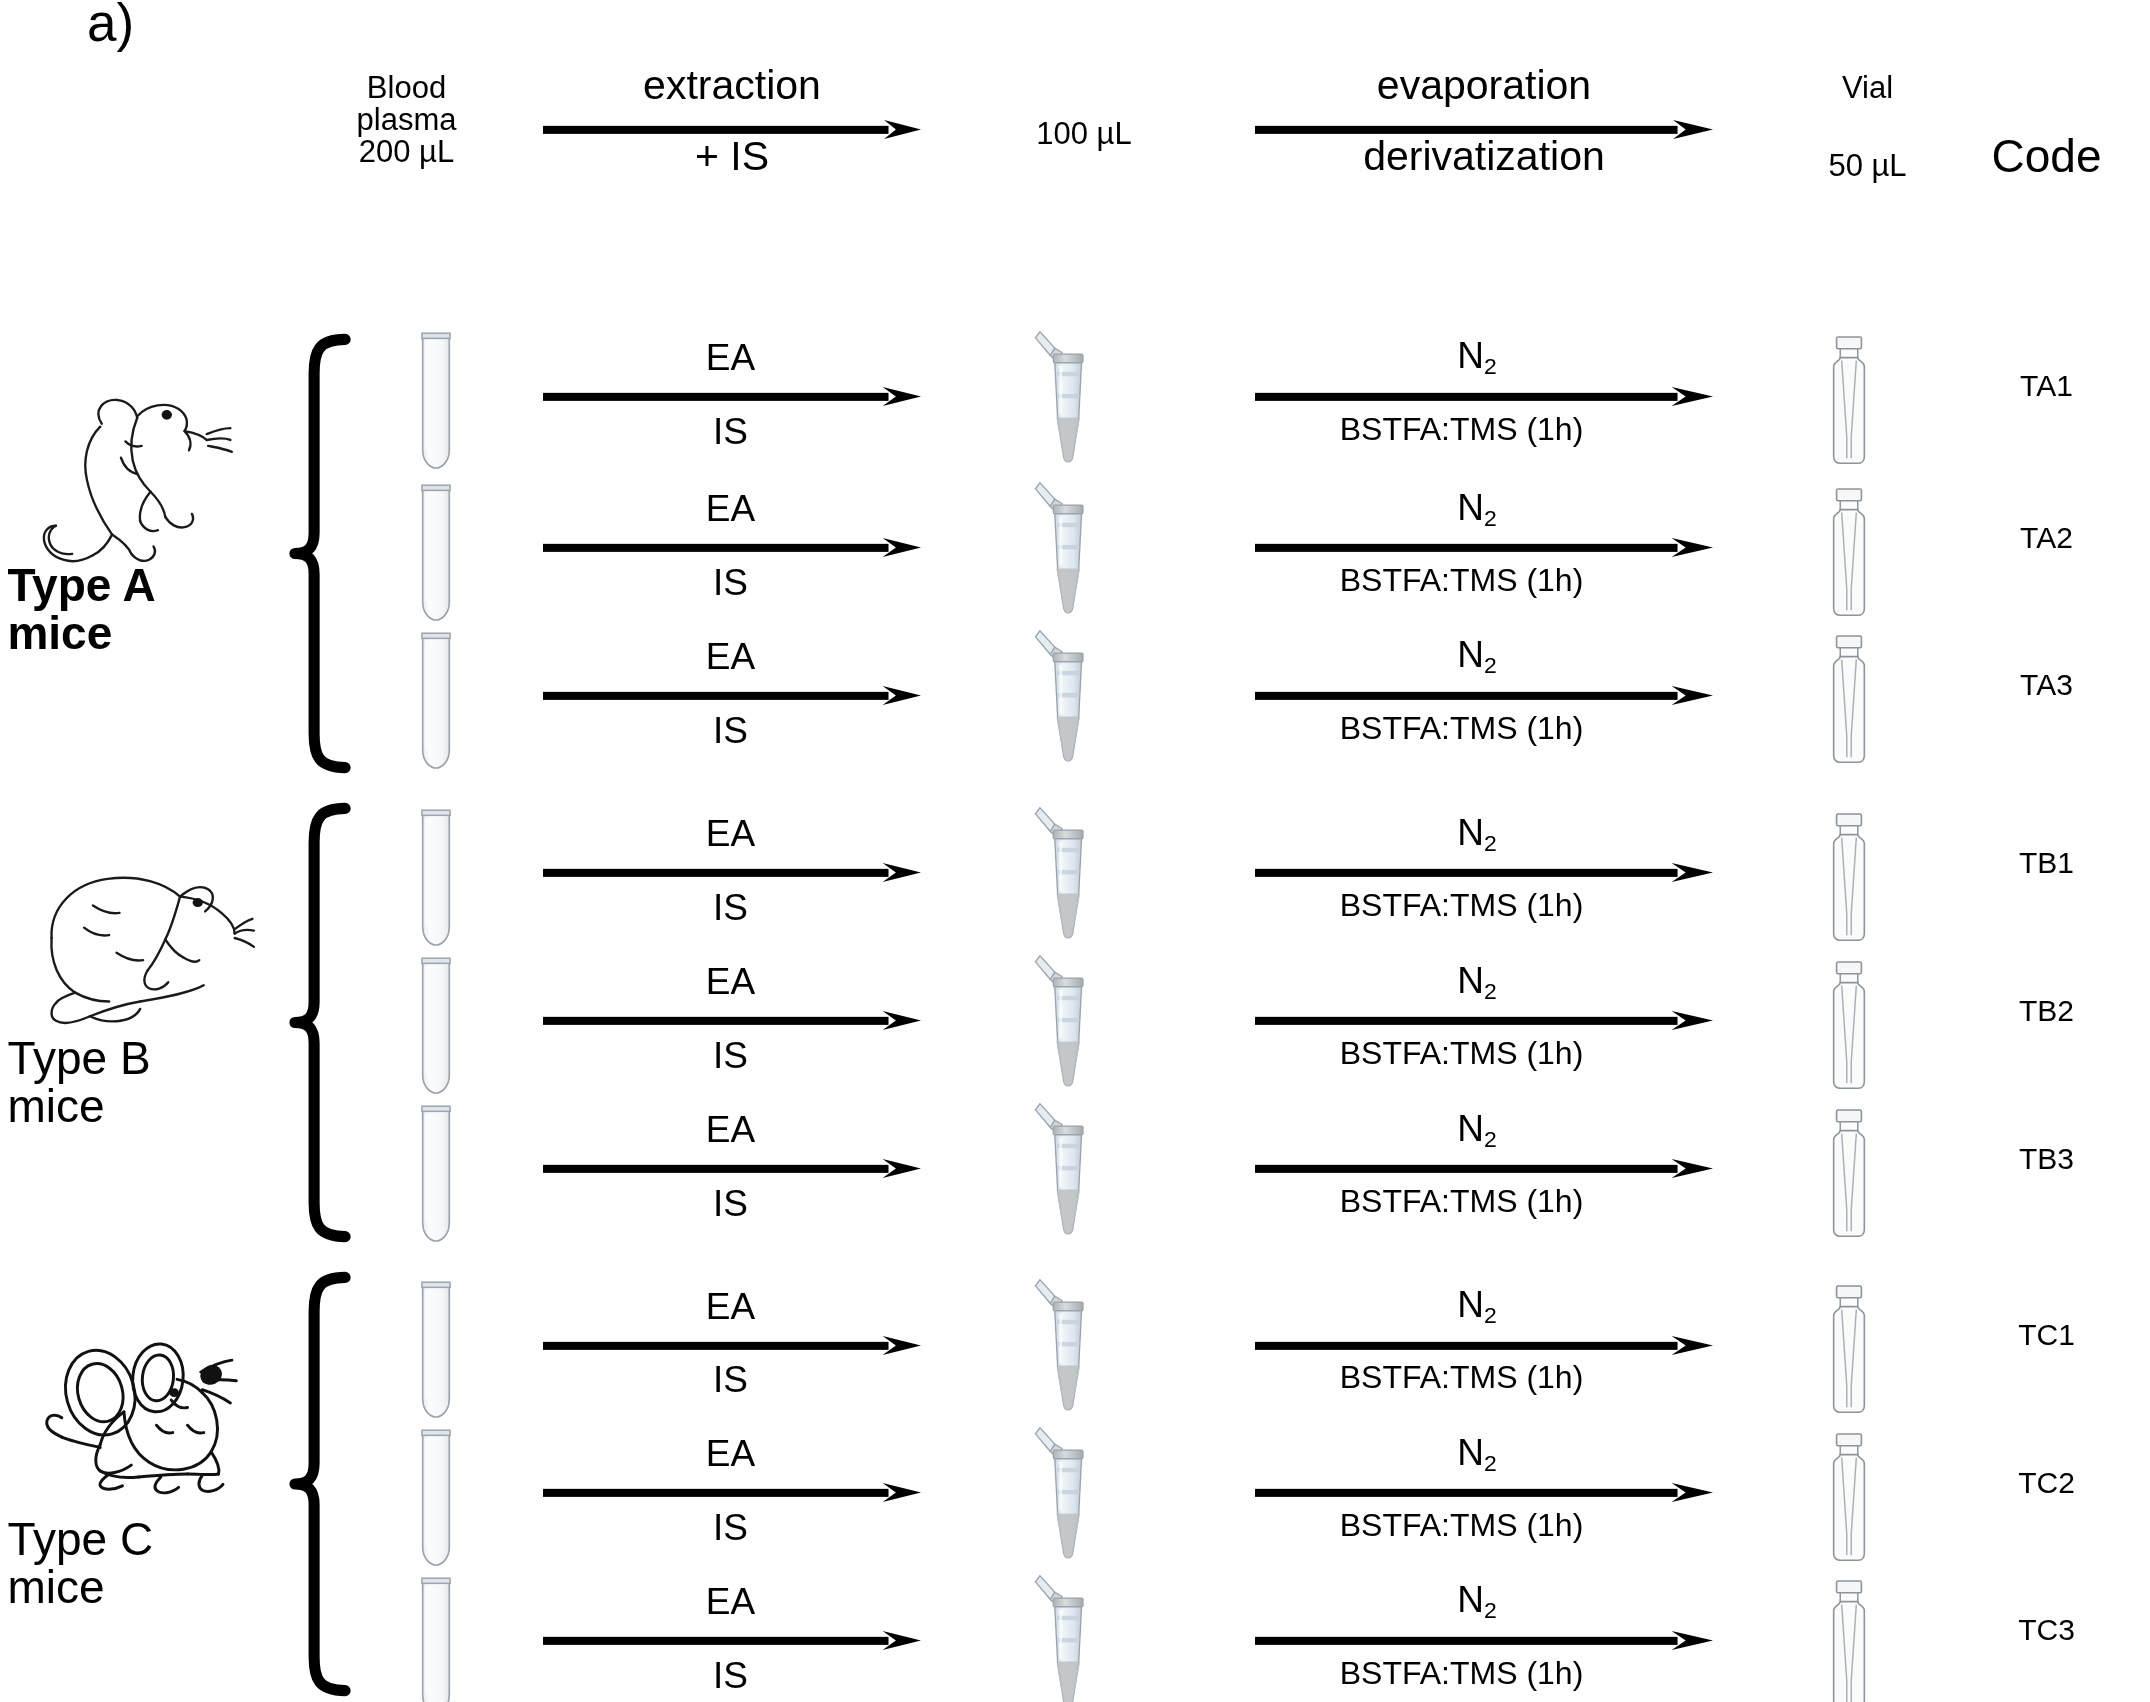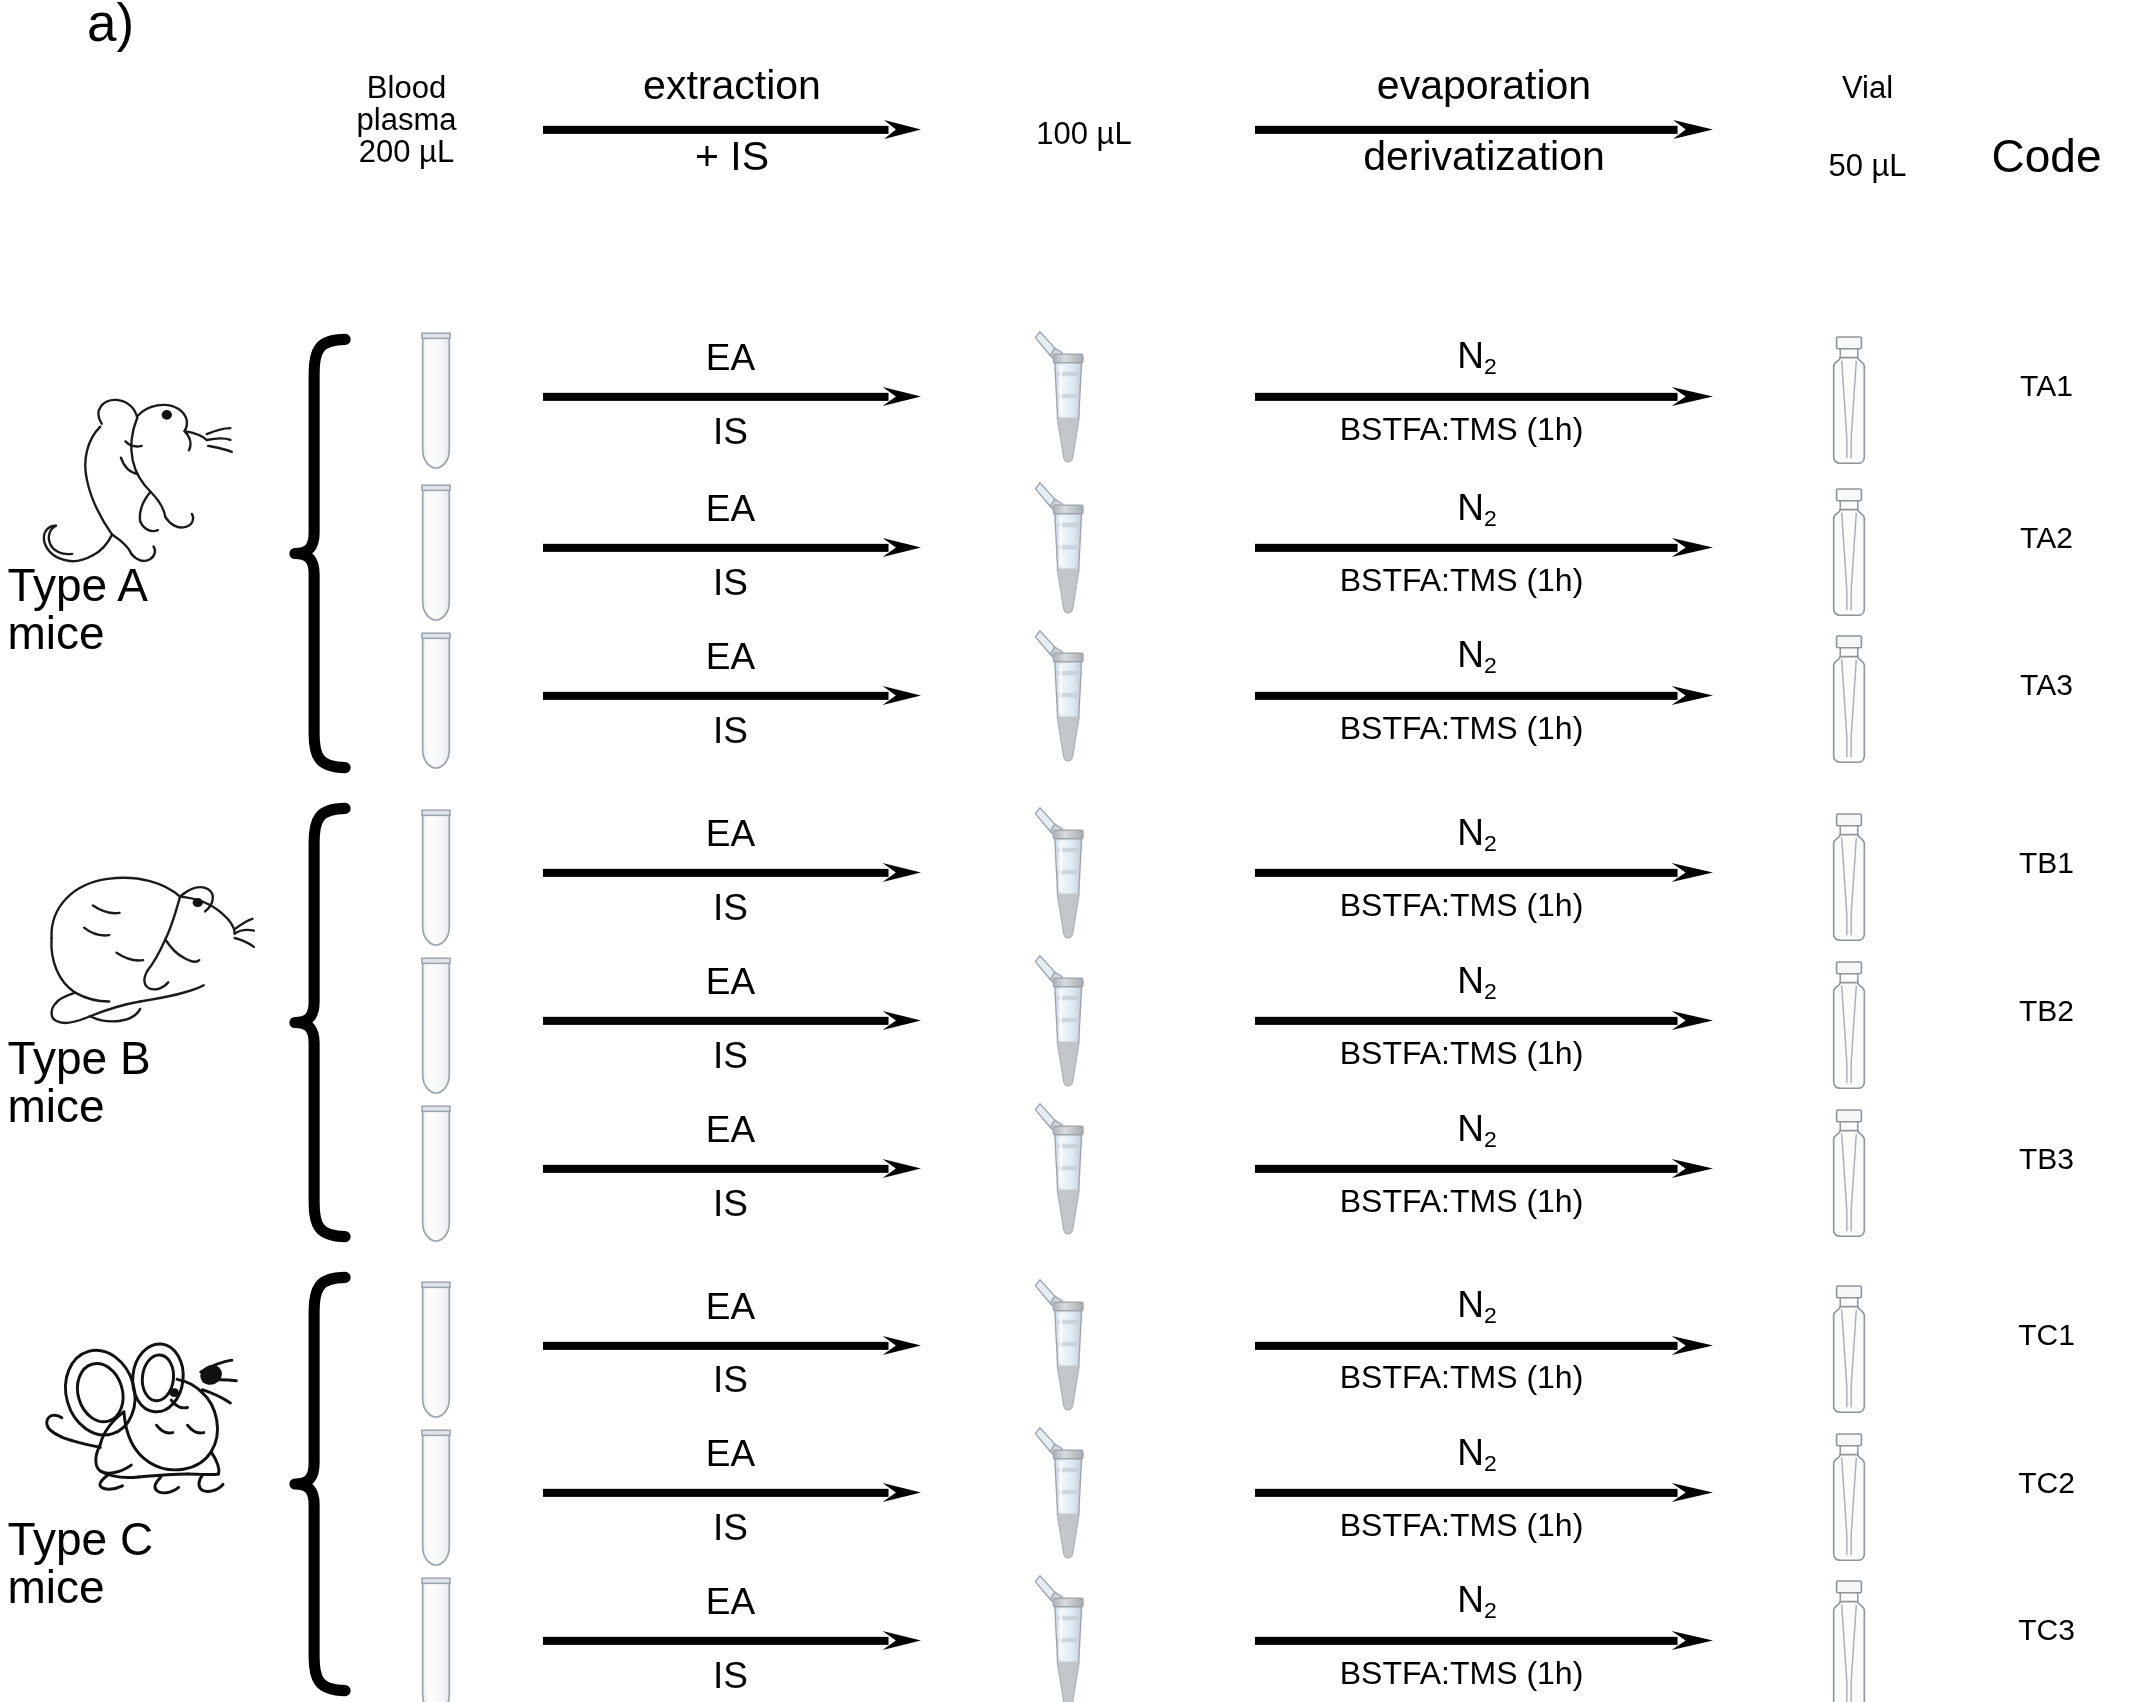--- a/index.html
+++ b/index.html
@@ -105,21 +105,21 @@
     <path d="M206 200 C212 210 222 216 232 214 C242 212 246 204 242 196"></path>
     <path d="M186 166 C176 178 170 192 172 206"></path>
     <path d="M172 206 C176 216 186 222 196 218"></path>
     <path d="M134 224 C146 232 156 240 160 250"></path>
     <path d="M160 250 C166 258 176 262 184 258 C192 254 194 246 190 240"></path>
     <path d="M146 120 C150 132 158 140 168 142"></path>
     <path d="M152 98 C158 104 166 106 174 104"></path>
   </g>
   <ellipse cx="208" cy="62" rx="7" ry="6.5" fill="#111"></ellipse>
 </svg>
-<div class="grp-label" style="top:561px;">
+<div class="grp-label" style="top:561px;font-weight:bold;">
   <div>Type A</div>
   <div>mice</div>
 </div>
 <svg class="brace" style="left:258px;top:332px;width:96px;height:443px" viewBox="0 0 130 600">
   <path d="M118 10 C82 10 76 26 76 56 L76 272 C76 292 68 300 50 300 C68 300 76 308 76 328 L76 544 C76 574 82 590 118 590" fill="none" stroke="#000" stroke-width="15" stroke-linecap="round" stroke-linejoin="round"></path>
 </svg>
 
 <svg class="abs" style="left:13.3px;top:842px;width:244px;height:192px" viewBox="0 0 330 260">
   <g fill="none" stroke="#1a1a1a" stroke-width="3.2" stroke-linecap="round" stroke-linejoin="round">
     <path d="M52 130 C50 88 82 56 128 50 C170 44 206 56 226 74"></path>

